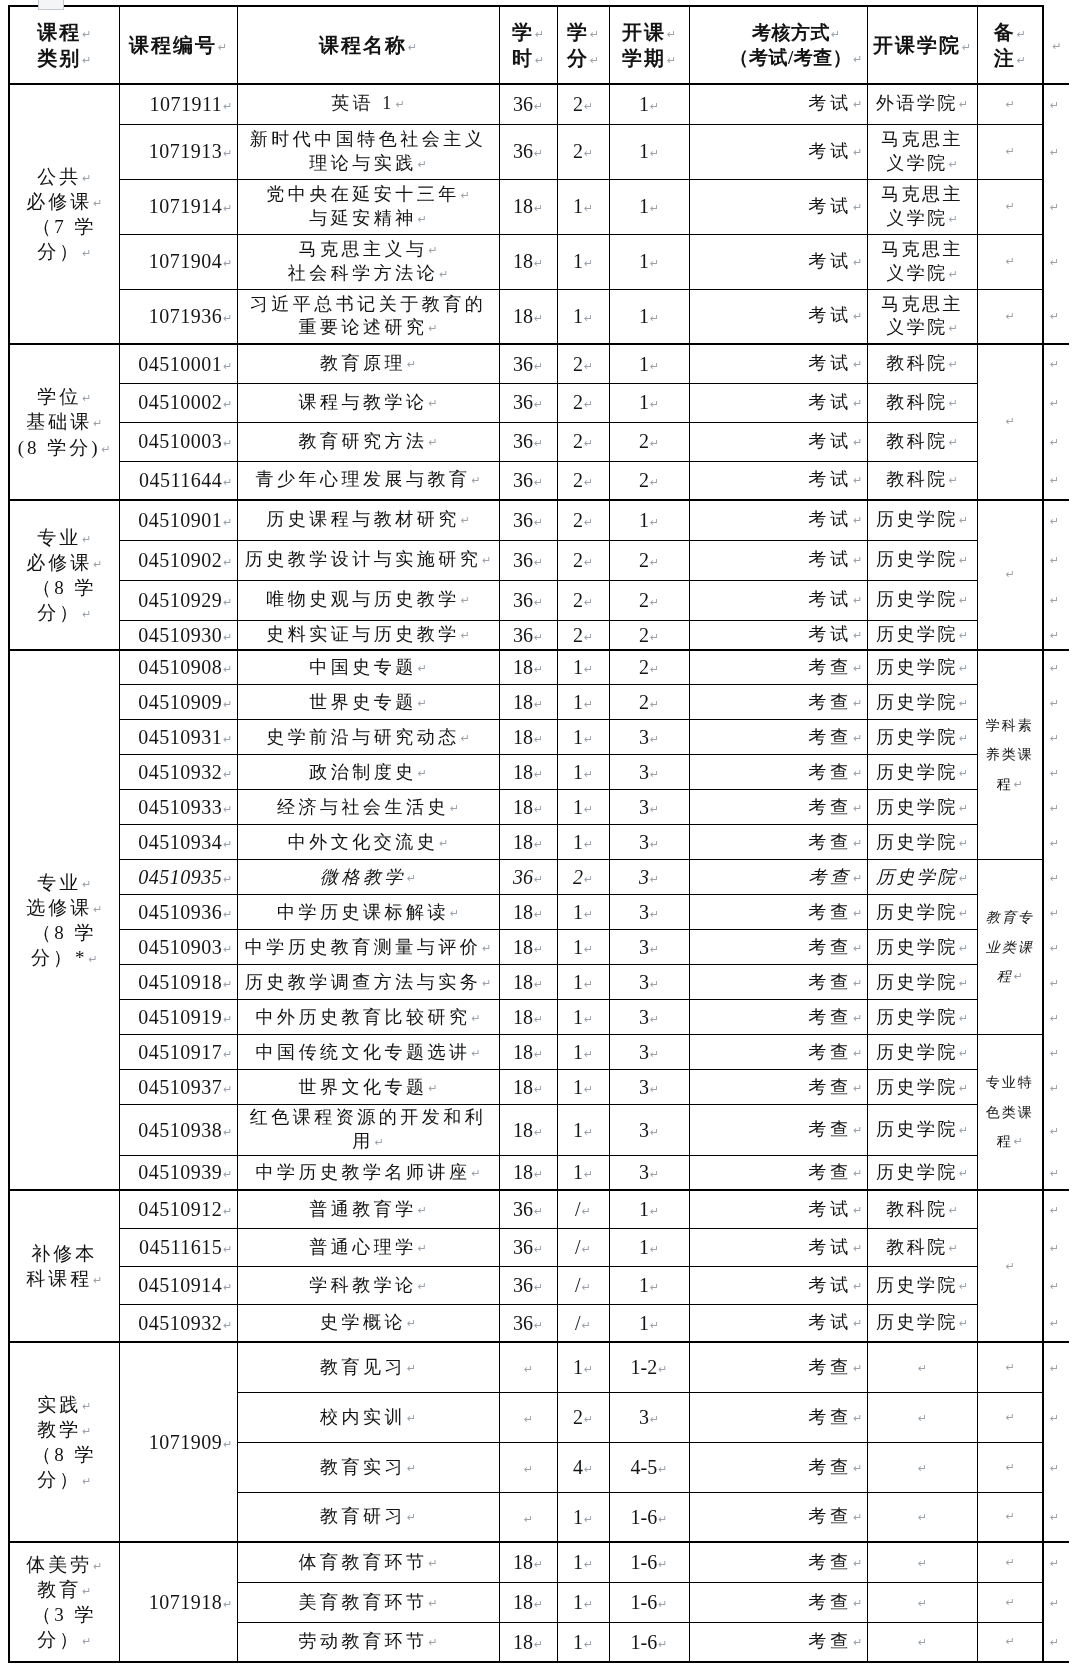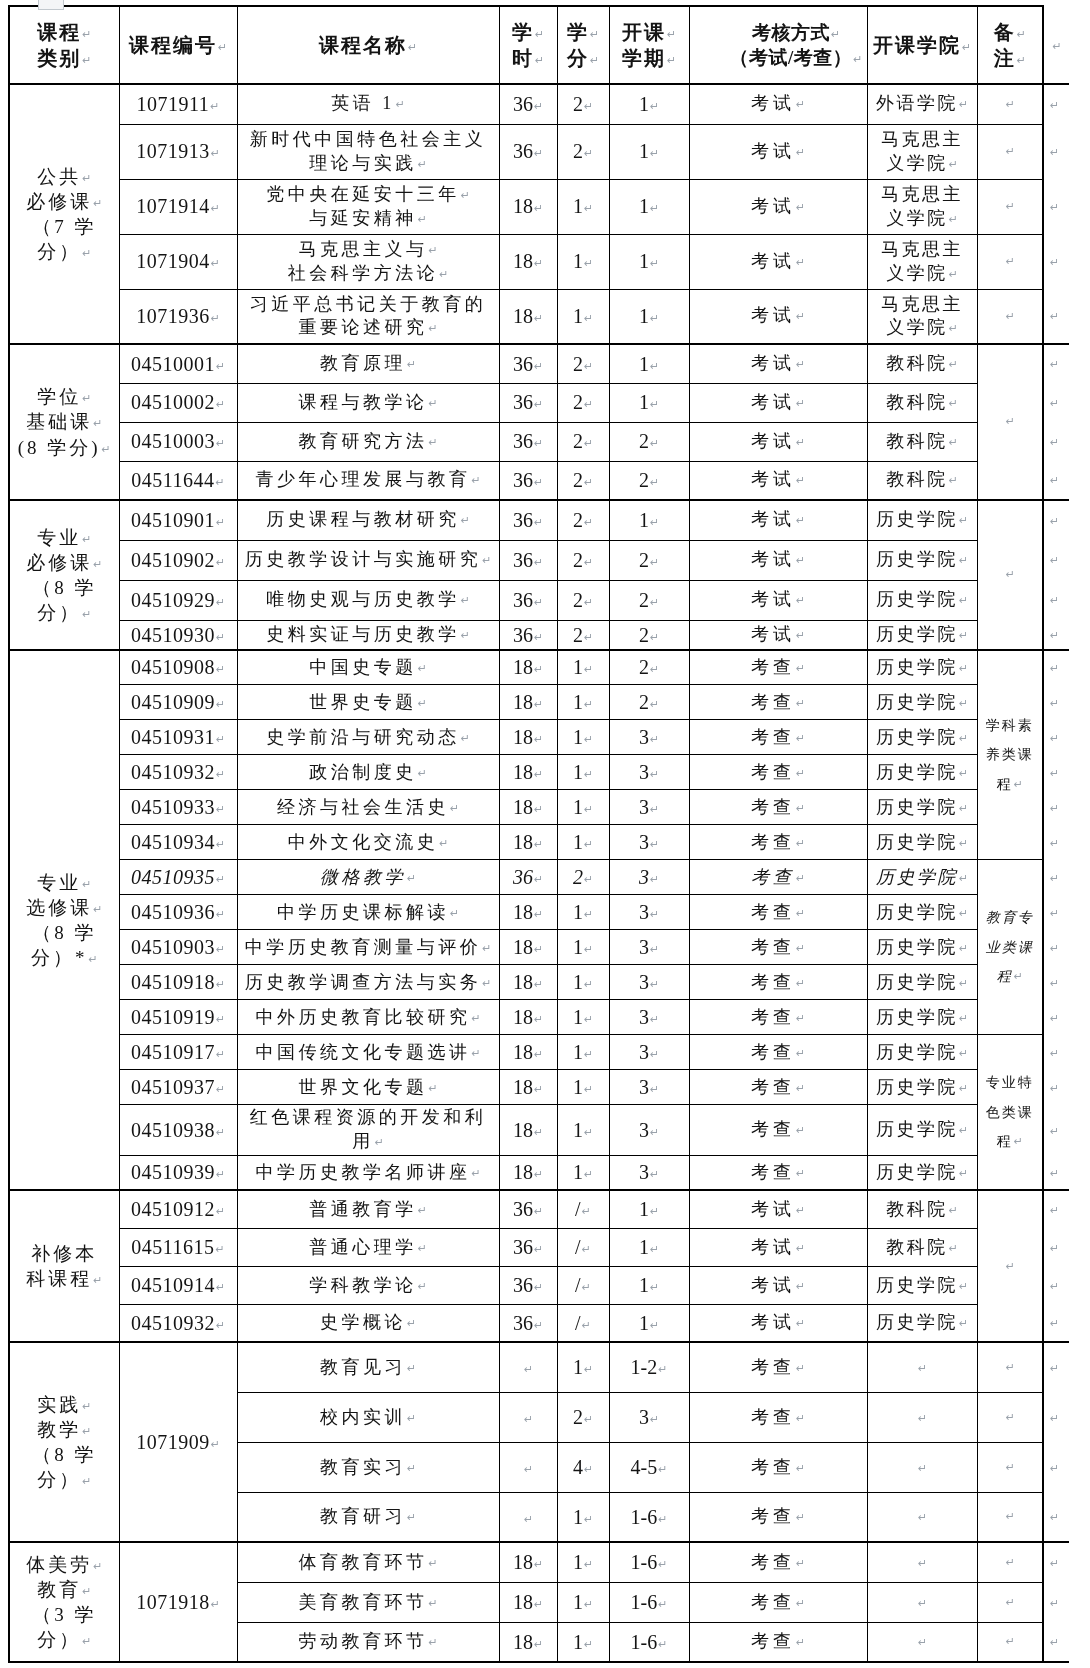--- a/index.html
+++ b/index.html
@@ -11,24 +11,24 @@
   td,th{border:1.5px solid #000;text-align:center;vertical-align:middle;
     padding:1px 4px;line-height:1.32;}
   th{font-weight:bold;font-size:20px;letter-spacing:2px;white-space:nowrap;}
   th.k-assessment{letter-spacing:0.5px;font-size:19px;padding-left:40px;}
   td{white-space:nowrap;}
   tr.group-start td, thead tr th{border-top:2.5px solid #000;}
   thead tr th{border-bottom:2.5px solid #000;}
   tr.last-row td{border-bottom:2.5px solid #000;}
   td.c-category{font-size:19px;letter-spacing:3px;border-left:2.5px solid #000;}
   th.k-category{border-left:2.5px solid #000;}
-  td.c-code{font-size:20px;letter-spacing:0.5px;}
+  td.c-code{font-size:20px;letter-spacing:0.5px;text-align:right;}
   td.c-name{font-size:18px;letter-spacing:3.5px;}
   td.c-num{font-size:20px;letter-spacing:0;}
-  td.c-assess{font-size:18px;letter-spacing:4px;}
+  td.c-assess{font-size:18px;letter-spacing:4px;text-align:right;}
   td.c-college{font-size:18px;letter-spacing:2.5px;}
   td.c-remark{font-size:14px;letter-spacing:2px;line-height:2.1;border-right:2.5px solid #000;}
   th.k-remark{border-right:2.5px solid #000;}
   td.c-outer{border:none;background:#fff;text-align:left;padding-left:5px;}
   .bottom-edge{border-bottom:2.5px solid #000 !important;}
   .cr{font-family:"DejaVu Sans",sans-serif;color:#9aa2ab;font-size:11px;
     letter-spacing:0;margin-left:1px;vertical-align:1px;font-weight:normal;}
 </style>
 </head>
 <body>

